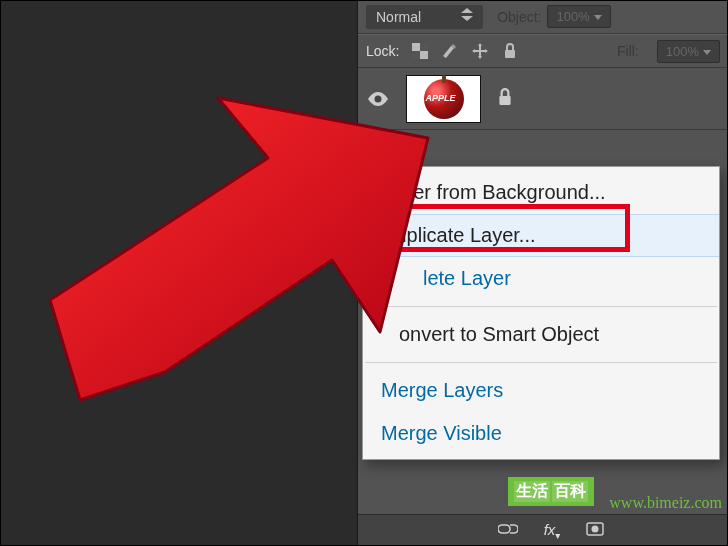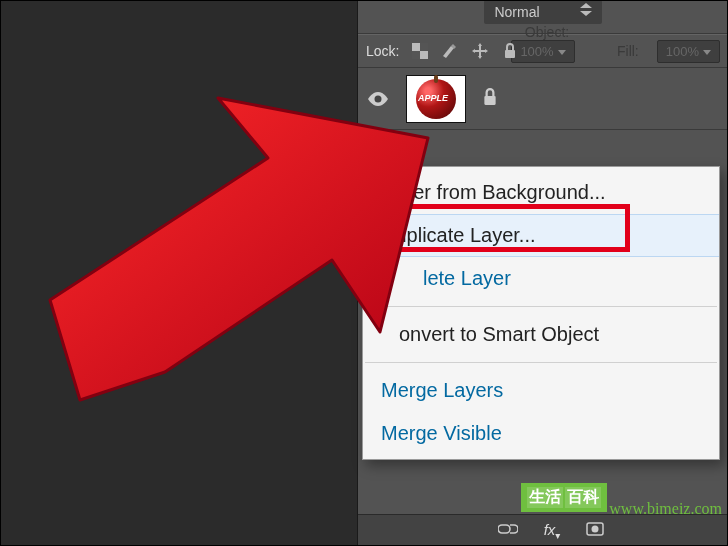--- a/index.html
+++ b/index.html
@@ -24,21 +24,21 @@
   }
   .layers-panel {
     position: absolute;
     right: 0;
     top: 0;
     width: 370px;
     height: 546px;
     background: #535353;
   }
   .panel-row { display: flex; align-items: center; height: 34px; padding: 0 8px; border-bottom: 1px solid #3a3a3a; border-top: 1px solid #646464; }
-  .panel-row.topless { border-top: none; flex-direction: column; }
+  .panel-row.topless { border-top: none; }
   .blend-mode {
     background: #3f3f3f;
     color: #ccc;
     padding: 4px 10px;
     border-radius: 2px;
     display: inline-flex;
     align-items: center;
     gap: 40px;
     font-size: 14px;
   }
@@ -58,21 +58,21 @@
     font-size: 13px;
     border: 1px solid #2e2e2e;
   }
   .chev { display:inline-block; width:0; height:0; border-top:5px solid #888; border-left:4px solid transparent; border-right:4px solid transparent; margin-left:4px; vertical-align:middle;}
   .lock-row { gap: 12px; }
   .lock-label { color: #ddd; font-size: 14px; }
   .lock-icon { width:18px; height:18px; display:inline-flex; align-items:center; justify-content:center; color:#bbb; }
   .layer-row { display:flex; align-items:center; height:62px; background:#535353; border-bottom:1px solid #3a3a3a; padding:0 8px; }
   .eye { width:24px; display:flex; justify-content:center; }
   .thumb {
-    width:60px; height:48px; background:#fff; border:1px solid #111; margin:0 16px;
+    width:75px; height:48px; background:#fff; border:1px solid #111; margin:0 16px;
     display:flex; align-items:center; justify-content:center; position:relative;
   }
   .apple {
     width:40px; height:40px; border-radius:50%;
     background: radial-gradient(circle at 30% 30%, #ff6666 8%, #b01515 40%, #5a0808 90%);
     position:relative;
   }
   .apple::after{content:"";position:absolute;top:-4px;left:18px;width:4px;height:8px;background:#6a3d1a;border-radius:2px;}
   .apple-text{position:absolute;top:14px;left:2px;font-size:9px;font-weight:bold;color:#fff;letter-spacing:0px;font-style:italic;}
   .layer-name { font-style: italic; color:#eee; font-size:17px; flex:1; }
@@ -116,22 +116,22 @@
   .panel-footer {
     position:absolute;
     bottom:0; right:0; width:370px; height:32px;
     background:#434343;
     border-top:1px solid #2a2a2a;
     display:flex; align-items:center; justify-content:center; gap:26px;
     color:#c9c9c9;
     padding-left:16px;
   }
   .watermark {
-    position:absolute; right:6px; bottom:28px;
-    display:flex; align-items:center; gap:2px;
+    position:absolute; right:6px; bottom:34px;
+    display:flex; align-items:center; gap:15px;
     font-size:16px;
   }
   .wm-badge {
     background:#6fbf3f; color:#fff; font-weight:bold;
     padding:4px 6px; display:flex; gap:2px;
   }
   .wm-badge span{background:rgba(255,255,255,0.15);padding:0 2px;}
   .wm-url{color:#6fbf3f;font-family:"Comic Sans MS",cursive;margin-top:24px;}
   .outer-border{position:absolute;inset:0;border:1px solid #000;pointer-events:none;}
 </style>

